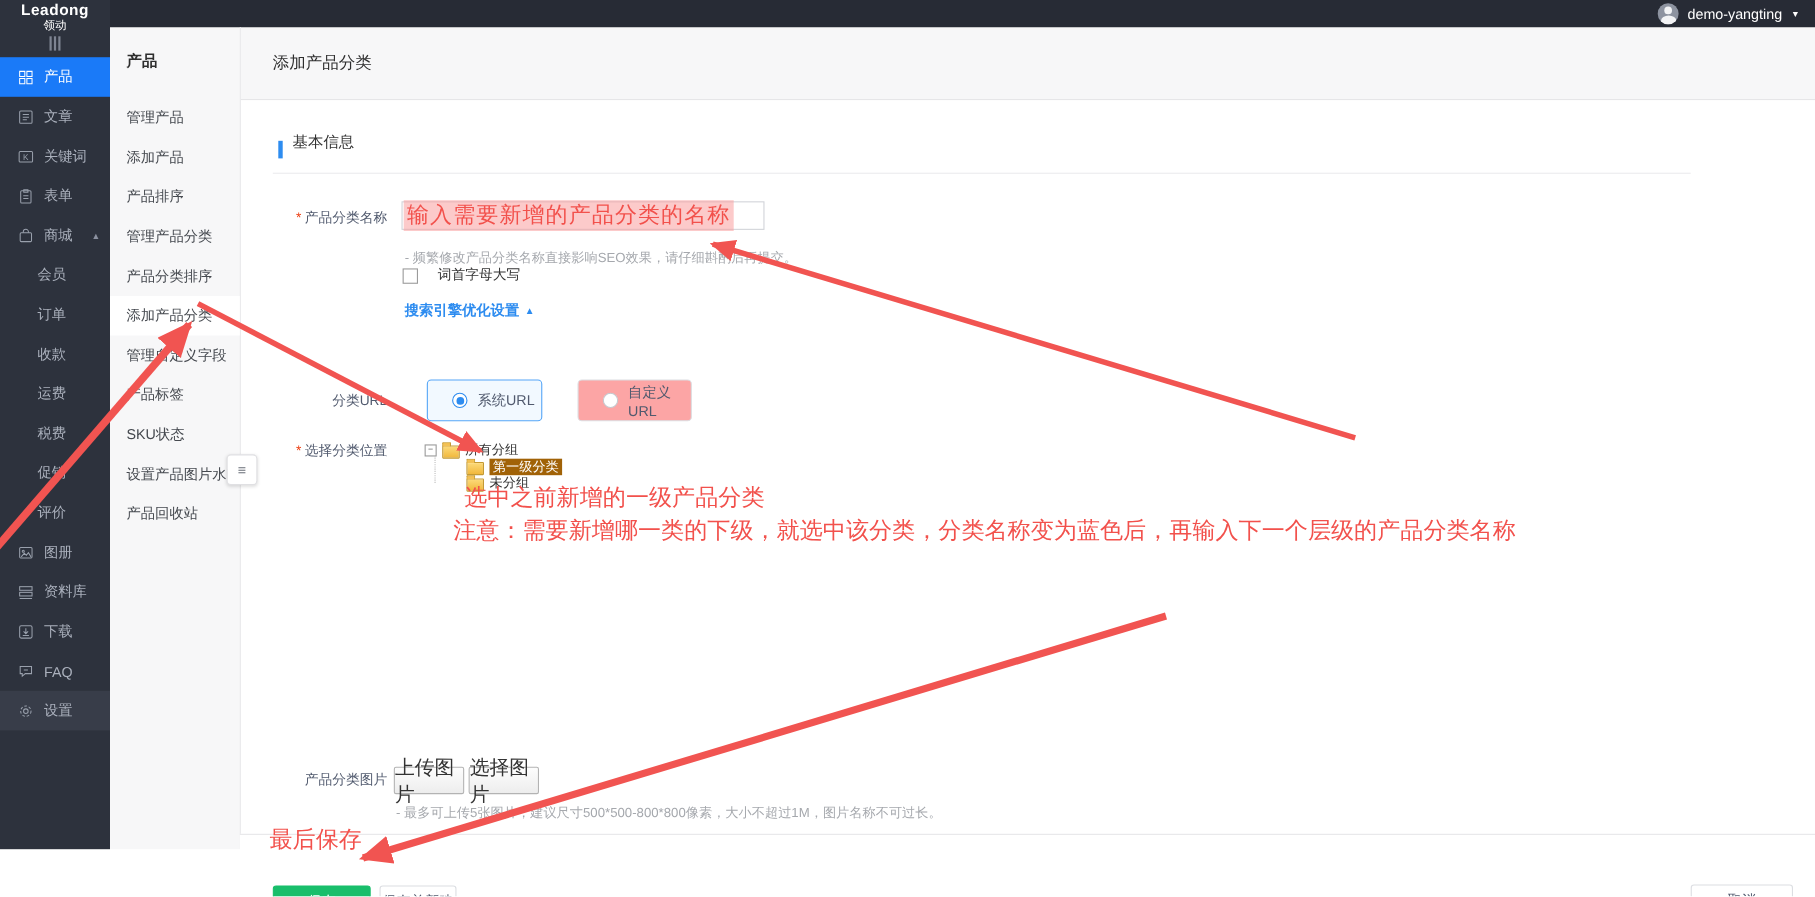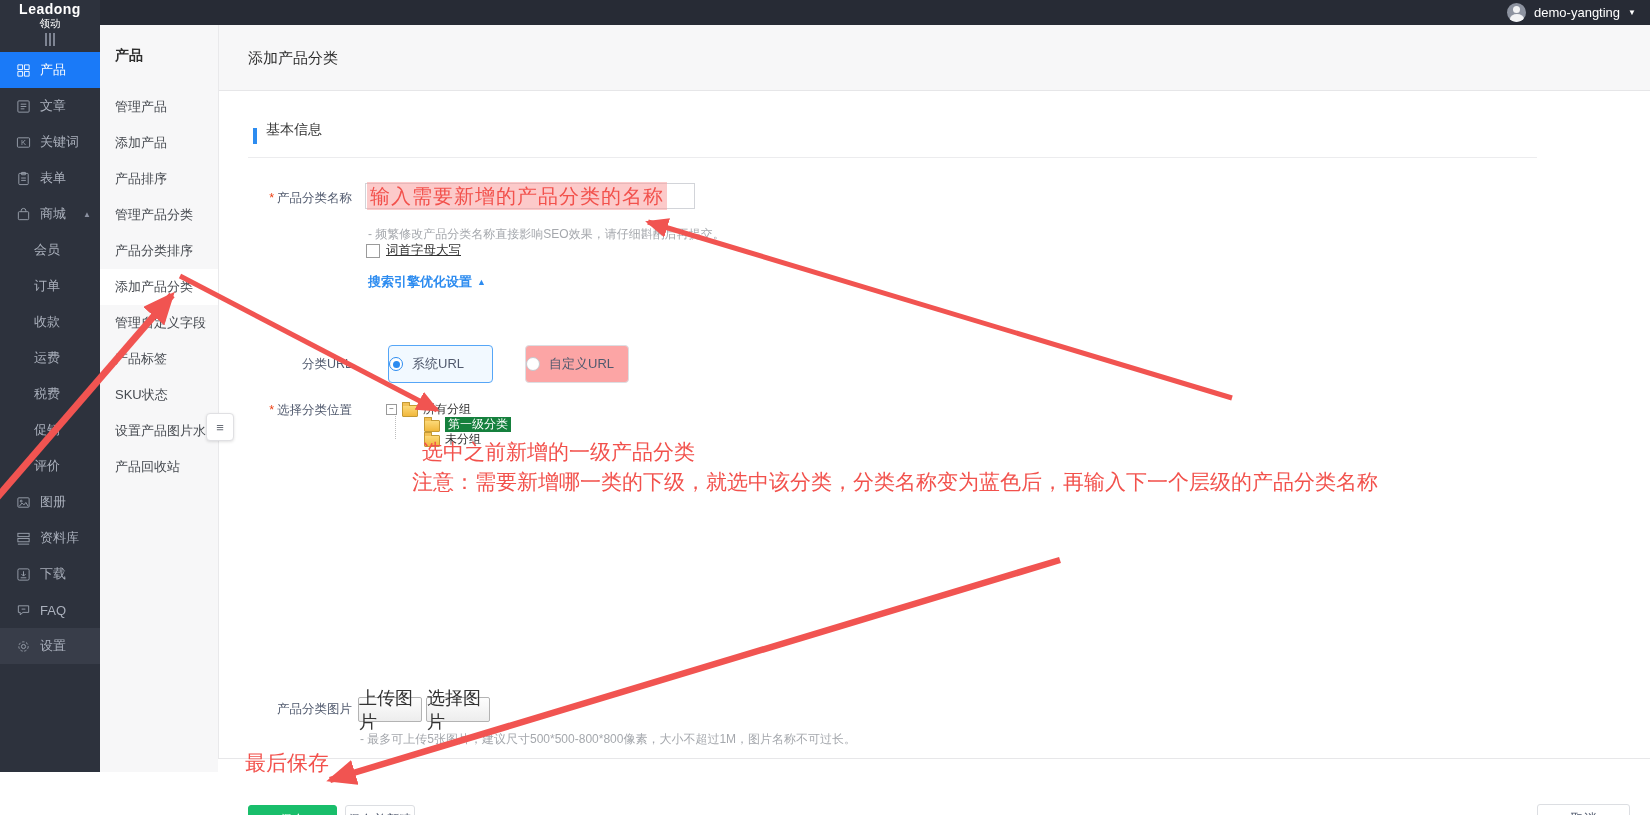--- a/index.html
+++ b/index.html
@@ -45,39 +45,39 @@
   .title-band{left:218px;top:25px;width:1432px;height:65px;background:#f7f7f8;border-bottom:1px solid #e6e6e8;z-index:3;}
   .page-title{left:248px;top:25px;height:65px;line-height:65px;font-size:15px;color:#2e2e2e;z-index:4;}
   .sec-bar{left:253px;top:128px;width:4px;height:16px;background:#2d8cf0;}
   .sec-title{left:266px;top:121px;font-size:14px;font-weight:normal;color:#333;}
   .divider{left:248px;top:157px;width:1289px;height:1px;background:#ececee;}
 
   .flabel{position:absolute;width:182px;left:170px;text-align:right;color:#515a6e;font-size:12.5px;white-space:nowrap;}
   .req{color:#ed4014;margin-right:3px;font-size:12.5px;}
   .tinput{left:365px;top:183px;width:316px;height:24px;border:1px solid #d2d4d9;background:#fff;font-size:13px;padding:0 6px;color:#333;outline:none;}
   .hint{position:absolute;font-size:12px;color:#a5a8ad;white-space:nowrap;}
-  .chk-row{left:366px;top:242px;display:flex;align-items:center;gap:6px;font-size:12.5px;color:#333;cursor:pointer;text-decoration:underline;}
+  .chk-row{left:366px;top:242px;display:flex;align-items:center;gap:18px;font-size:12.5px;color:#333;cursor:pointer;}
   .chk{width:12px;height:12px;border:1px solid #9b9b9b;background:#fff;flex:none;}
   .seo-link{left:368px;top:273px;font-size:13px;font-weight:bold;color:#2d8cf0;cursor:pointer;display:flex;align-items:center;gap:5px;}
   .seo-link .up{font-size:9px;}
 
-  .radio-box{position:absolute;display:flex;align-items:center;gap:9px;padding-left:0;border-radius:4px;font-size:13px;color:#515a6e;cursor:pointer;box-sizing:border-box;}
+  .radio-box{position:absolute;display:flex;align-items:center;gap:9px;padding-left:22px;border-radius:4px;font-size:13px;color:#515a6e;cursor:pointer;box-sizing:border-box;}
   .rb-on{left:388px;top:345px;width:105px;height:38px;border:1px solid #56a6f7;background:#f2f9ff;}
   .rb-off{left:525px;top:345px;width:104px;height:38px;border:1px solid #dcdee2;background:#fca5a5;}
   .rdot{width:14px;height:14px;border-radius:50%;position:relative;flex:none;box-sizing:border-box;}
   .rdot.on{border:1px solid #2d8cf0;background:#fff;}
   .rdot.on::after{content:"";position:absolute;left:2.5px;top:2.5px;width:7px;height:7px;border-radius:50%;background:#2d8cf0;}
   .rdot.off{border:1px solid #c5c8ce;background:#fff;}
 
   
   .trow{position:absolute;display:flex;align-items:center;gap:5px;height:15px;font-size:12px;color:#333;cursor:pointer;z-index:8;}
   .toggle{width:9px;height:9px;border:1px solid #9a9a9a;background:#fff;font-size:8px;line-height:7px;text-align:center;color:#555;flex:none;}
   .folder{position:relative;width:14px;height:10px;background:linear-gradient(#fcd978,#f1b83c);border:1px solid #c49a34;border-radius:1px;flex:none;margin-top:3px;}
   .folder::before{content:"";position:absolute;top:-4px;left:-1px;width:6px;height:3px;background:#f3c155;border:1px solid #c49a34;border-bottom:none;border-radius:1px 1px 0 0;}
-  .tsel{background:#15803d;color:#fff;padding:0 3px;line-height:15px;}
+  .tsel{background:#a16207;color:#fff;padding:0 3px;line-height:15px;}
   .tguide{position:absolute;border-left:1px dotted #bdbdbd;width:1px;z-index:7;}
 
   .gbtn{position:absolute;display:flex;align-items:center;justify-content:center;font-size:18px;color:#333;
         background:linear-gradient(#fdfdfd,#ededed);border:1px solid #b3b3b3;border-radius:2px;cursor:pointer;box-sizing:border-box;}
 
   
   .bbar{left:218px;top:758px;width:1432px;height:57px;background:#fff;border-top:1px solid #e7e7e9;z-index:10;}
   .btn{position:absolute;display:flex;align-items:center;justify-content:center;font-size:13px;border-radius:3px;cursor:pointer;z-index:12;box-sizing:border-box;margin-top:32px;}
   .btn-green{left:248px;top:773px;width:89px;height:30px;background:#19be6b;color:#fff;border:1px solid #19be6b;}
   .btn-plain{background:#fff;color:#515a6e;border:1px solid #dcdee2;}

